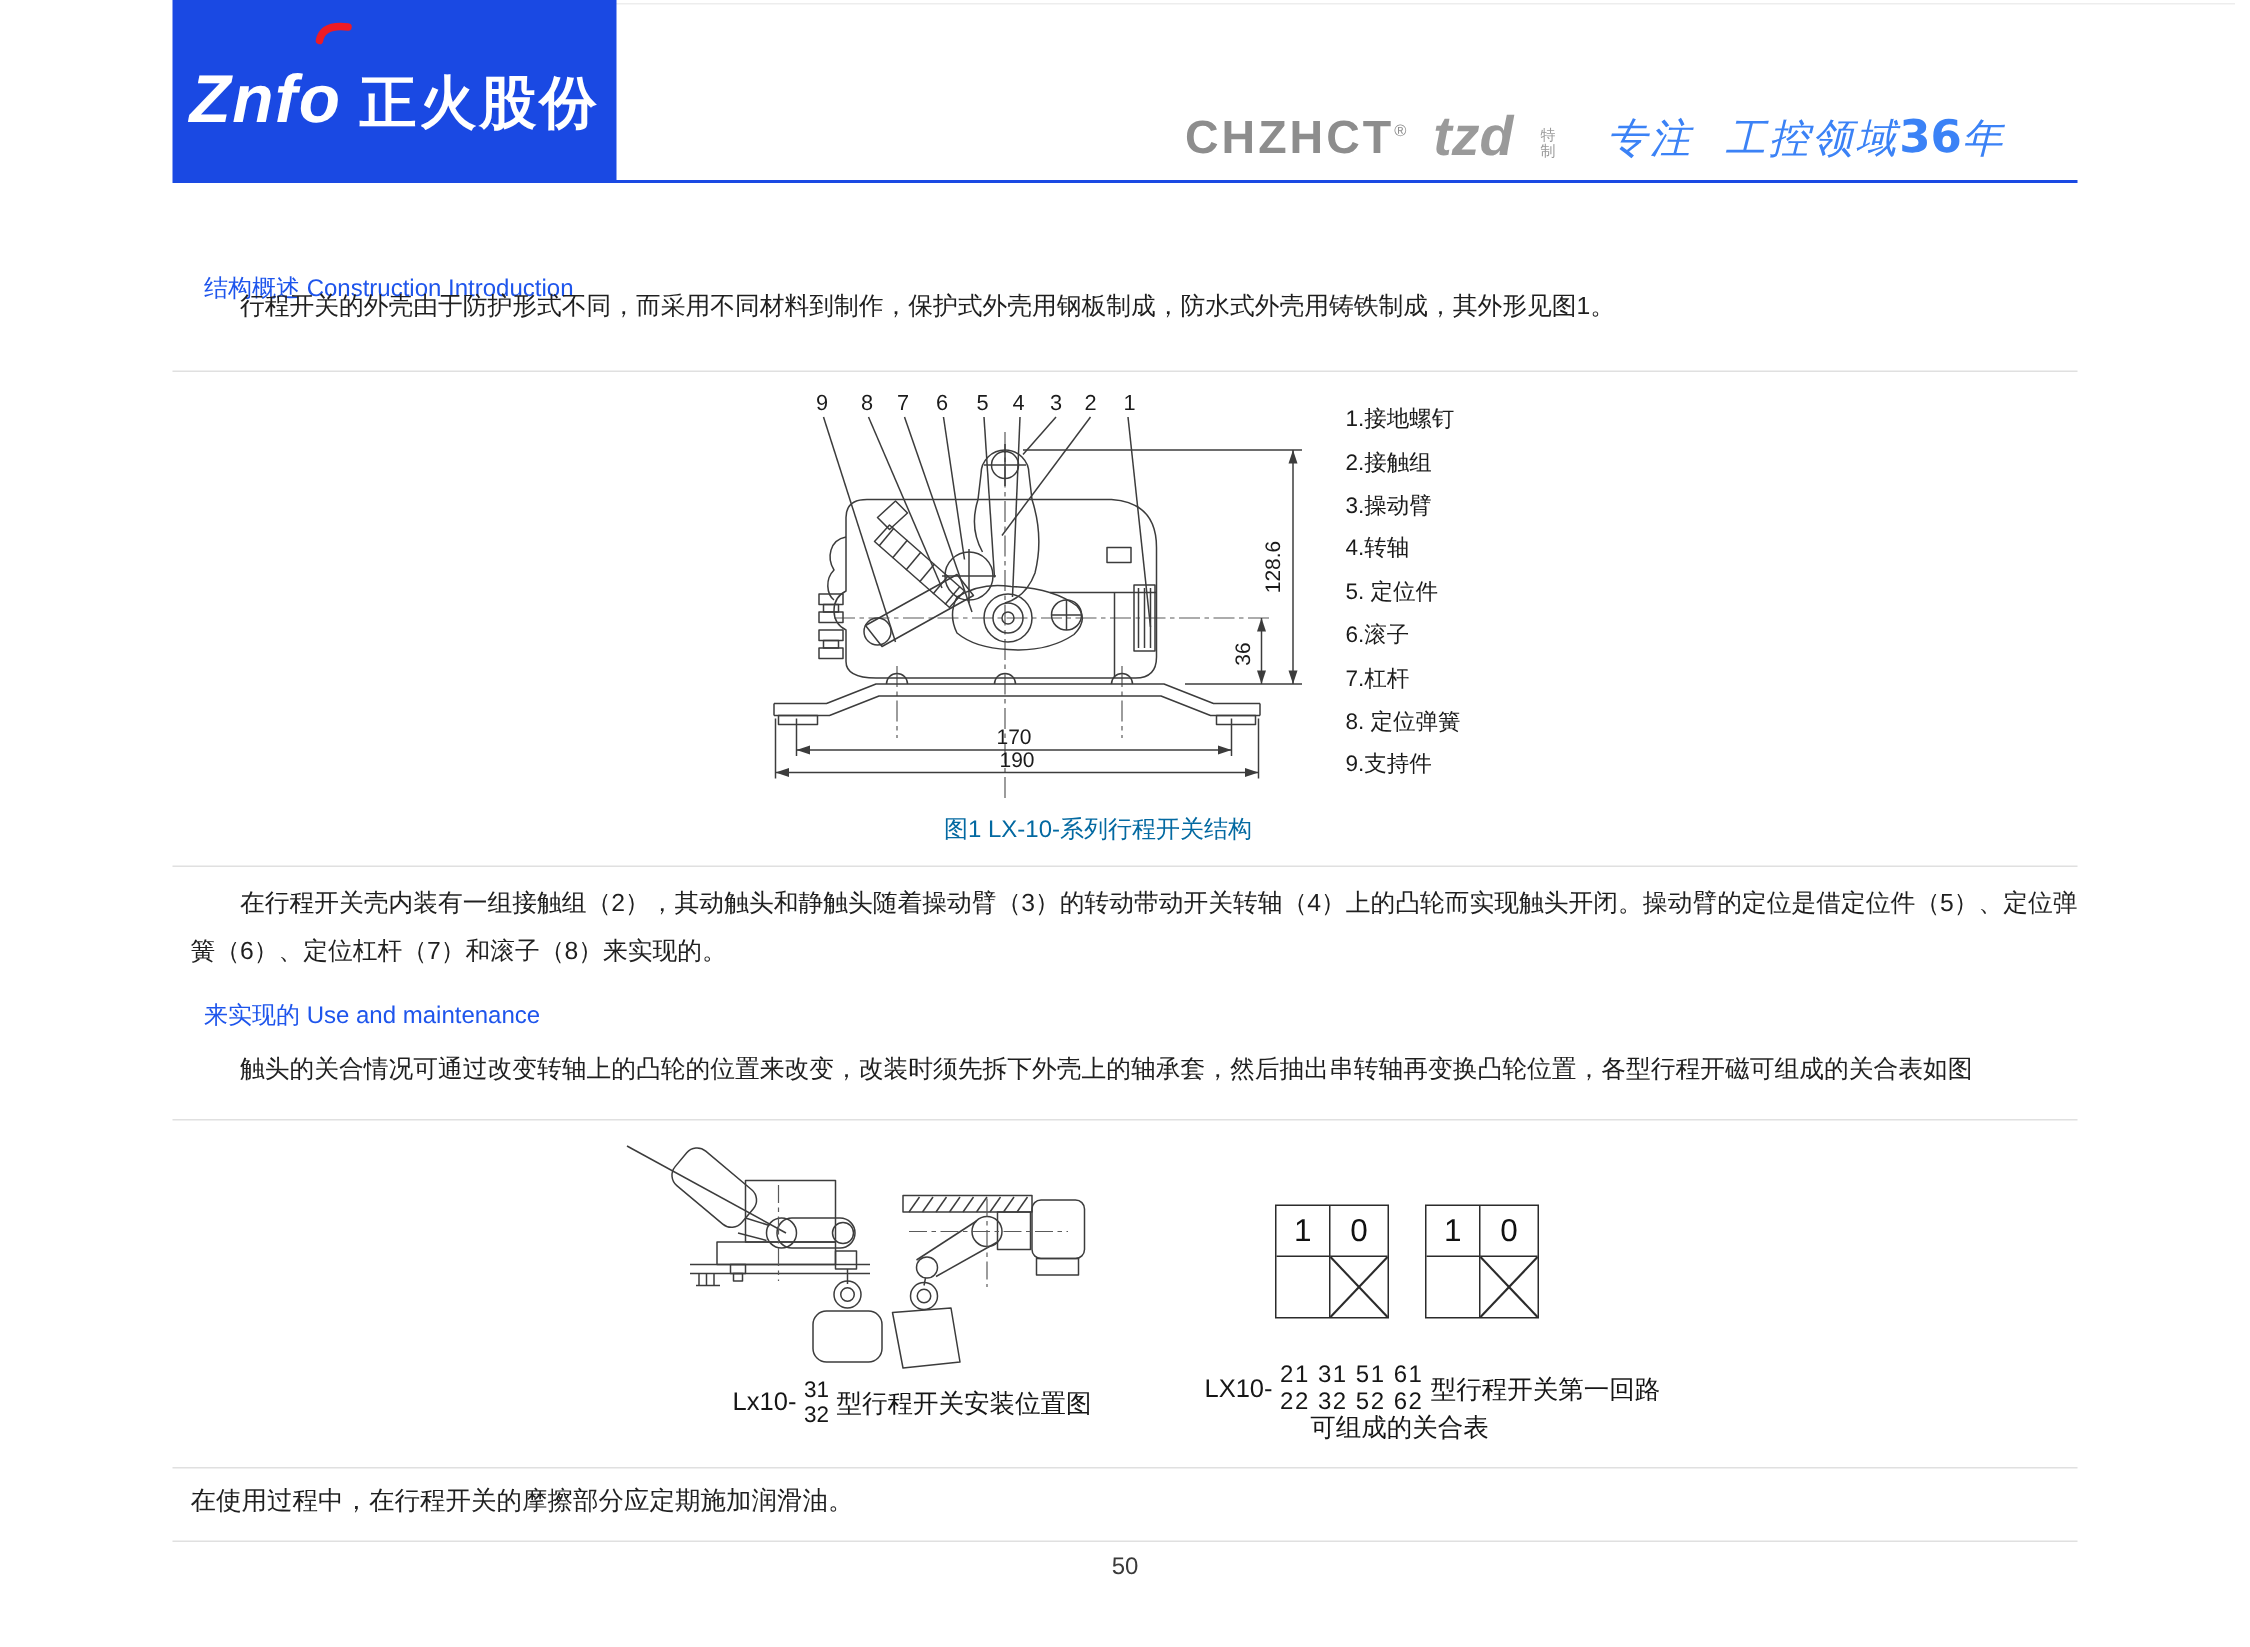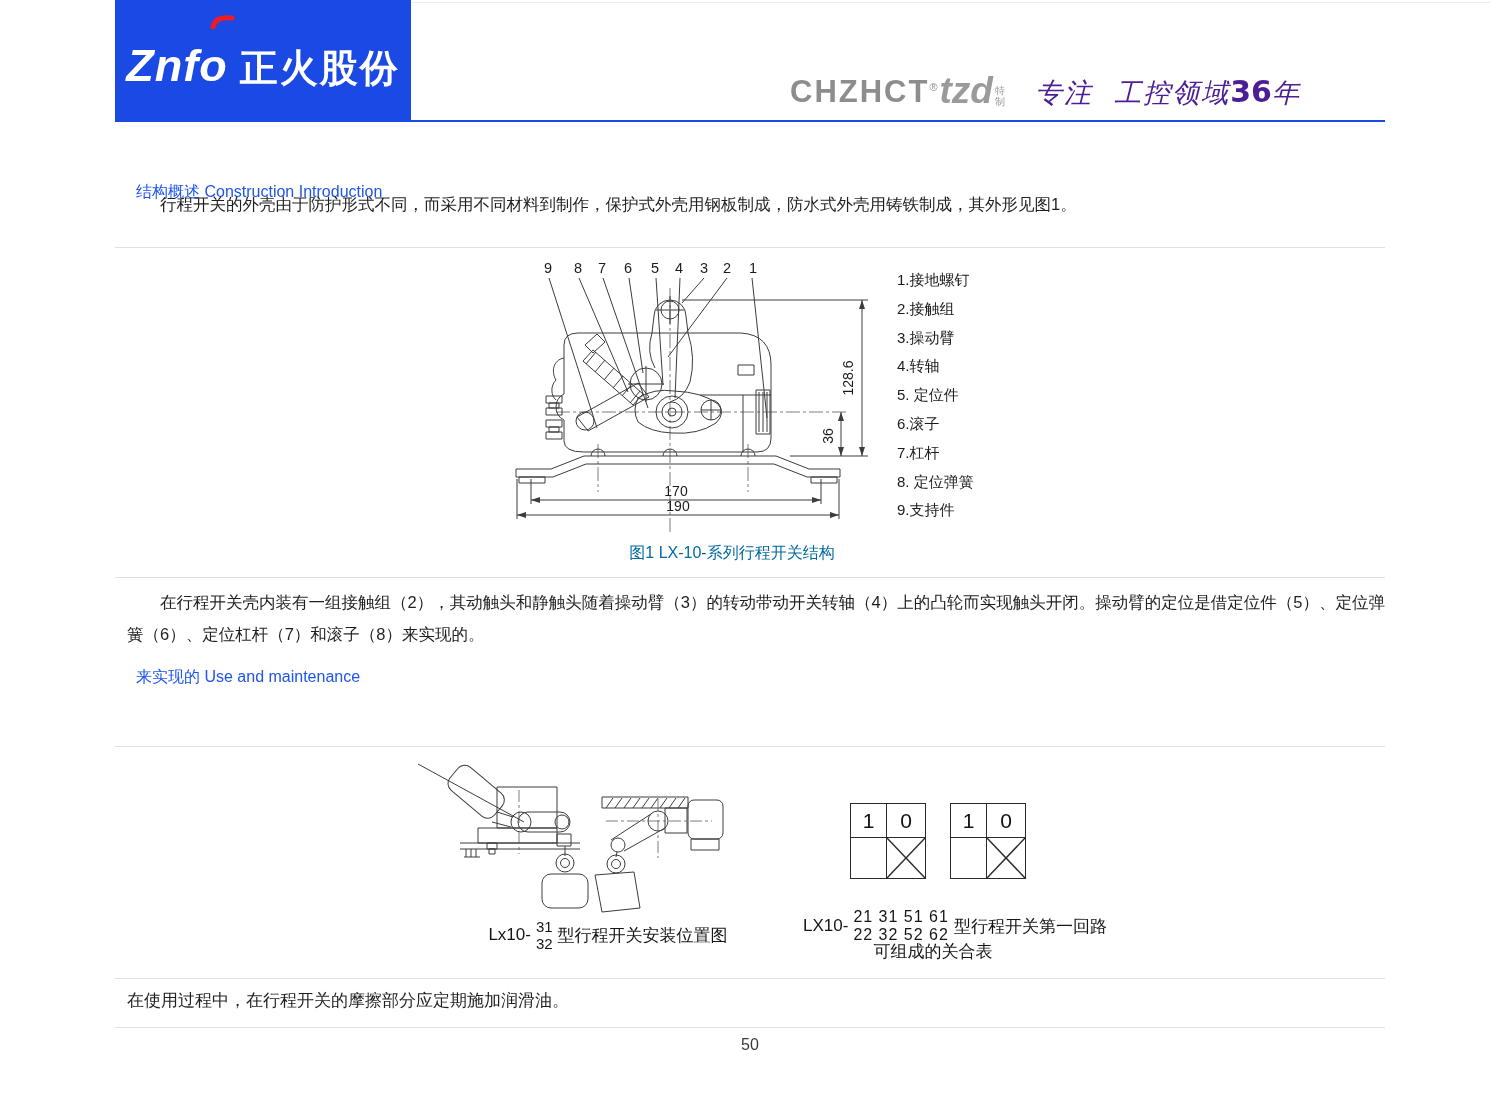--- a/index.html
+++ b/index.html
@@ -9,27 +9,27 @@
   .hairline{position:absolute;height:1px;background:#e0e0e0;}
   .topline{position:absolute;height:1px;background:#ededed;}
   
   .logo-box{position:absolute;left:115px;top:0;width:296px;height:120px;background:#1a49e3;
             display:flex;align-items:center;justify-content:center;}
   .logo-inner{position:relative;display:flex;align-items:baseline;gap:12px;padding-top:14px;}
   .logo-latin{color:#fff;font-size:45px;font-weight:bold;font-style:italic;letter-spacing:1px;}
   .logo-cn{color:#fff;font-size:38px;font-weight:bold;letter-spacing:2px;}
   .logo-accent{position:absolute;left:86px;top:-12px;width:22px;height:14px;}
   .blue-rule{position:absolute;left:115px;top:120px;width:1270px;height:2px;background:#1a49e3;}
-  .brand-row{position:absolute;left:790px;top:74px;width:600px;display:flex;align-items:flex-end;}
+  .brand-row{position:absolute;left:790px;top:74px;width:600px;display:flex;align-items:flex-end;gap:16px;}
   .brand-mark{font-size:31px;font-weight:800;color:#8d8d8d;letter-spacing:2px;line-height:1;}
   .brand-reg{font-size:11px;color:#8d8d8d;vertical-align:super;font-weight:normal;}
   .brand-tzd{font-size:37px;font-weight:800;font-style:italic;color:#9a9a9a;line-height:0.9;}
   .brand-tzd-sub{display:inline-flex;flex-direction:column;font-size:10px;color:#9a9a9a;line-height:1.1;margin-left:2px;}
   .brand-slogan{font-family:"DejaVu Serif","Liberation Serif",serif;font-style:italic;
-                font-size:27px;color:#4c1d95;line-height:1;white-space:nowrap;margin-left:30px;letter-spacing:2px;}
+                font-size:27px;color:#3b82f6;line-height:1;white-space:nowrap;margin-left:18px;letter-spacing:2px;}
   .brand-years{font-family:"DejaVu Sans",sans-serif;font-style:normal;font-weight:900;font-size:30px;letter-spacing:0;}
   
   .sec-title{position:absolute;left:136px;font-size:16px;color:#1e55ec;font-weight:normal;}
   .para{position:absolute;left:127px;width:1258px;font-size:16.5px;line-height:32px;
         text-align:justify;text-indent:2em;color:#1f1f1f;}
   .note{position:absolute;left:127px;font-size:17px;color:#1f1f1f;}
   
   .legend{position:absolute;left:897px;top:266px;list-style:none;margin:0;padding:0;
           font-size:15px;color:#1b1b1b;}
   .legend li{height:28.8px;line-height:28.8px;}
@@ -223,20 +223,21 @@
     <li>8. 定位弹簧</li>
     <li>9.支持件</li>
   </ul>
   <div class="figcap1">图1 LX-10-系列行程开关结构</div>
 
   <div class="hairline" style="left:115px;top:577px;width:1270px;"></div>
 
   <p class="para" style="top:586px;margin:0;">在行程开关壳内装有一组接触组（2），其动触头和静触头随着操动臂（3）的转动带动开关转轴（4）上的凸轮而实现触头开闭。操动臂的定位是借定位件（5）、定位弹簧（6）、定位杠杆（7）和滚子（8）来实现的。</p>
 
   <h2 class="sec-title" style="top:654px;">来实现的 Use and maintenance</h2>
+  <p class="para" style="top:697px;margin:0;">触头的关合情况可通过改变转轴上的凸轮的位置来改变，改装时须先拆下外壳上的轴承套，然后抽出串转轴再变换凸轮位置，各型行程开磁可组成的关合表如图</p>
 
   <div class="hairline" style="left:115px;top:746px;width:1270px;"></div>
 
   <svg class="abs" style="left:405px;top:756px;" width="365" height="160" viewBox="405 756 365 160">
     <g fill="none" stroke="#3c3c3c" stroke-width="1" stroke-linejoin="round">
 
       <line x1="418" y1="764" x2="524" y2="822"></line>
       <rect x="-15" y="-34" width="30" height="58" rx="9" transform="translate(480,795) rotate(-50)"></rect>
       <line x1="497" y1="812" x2="513" y2="817"></line>
       <line x1="492" y1="822" x2="511" y2="827"></line>

